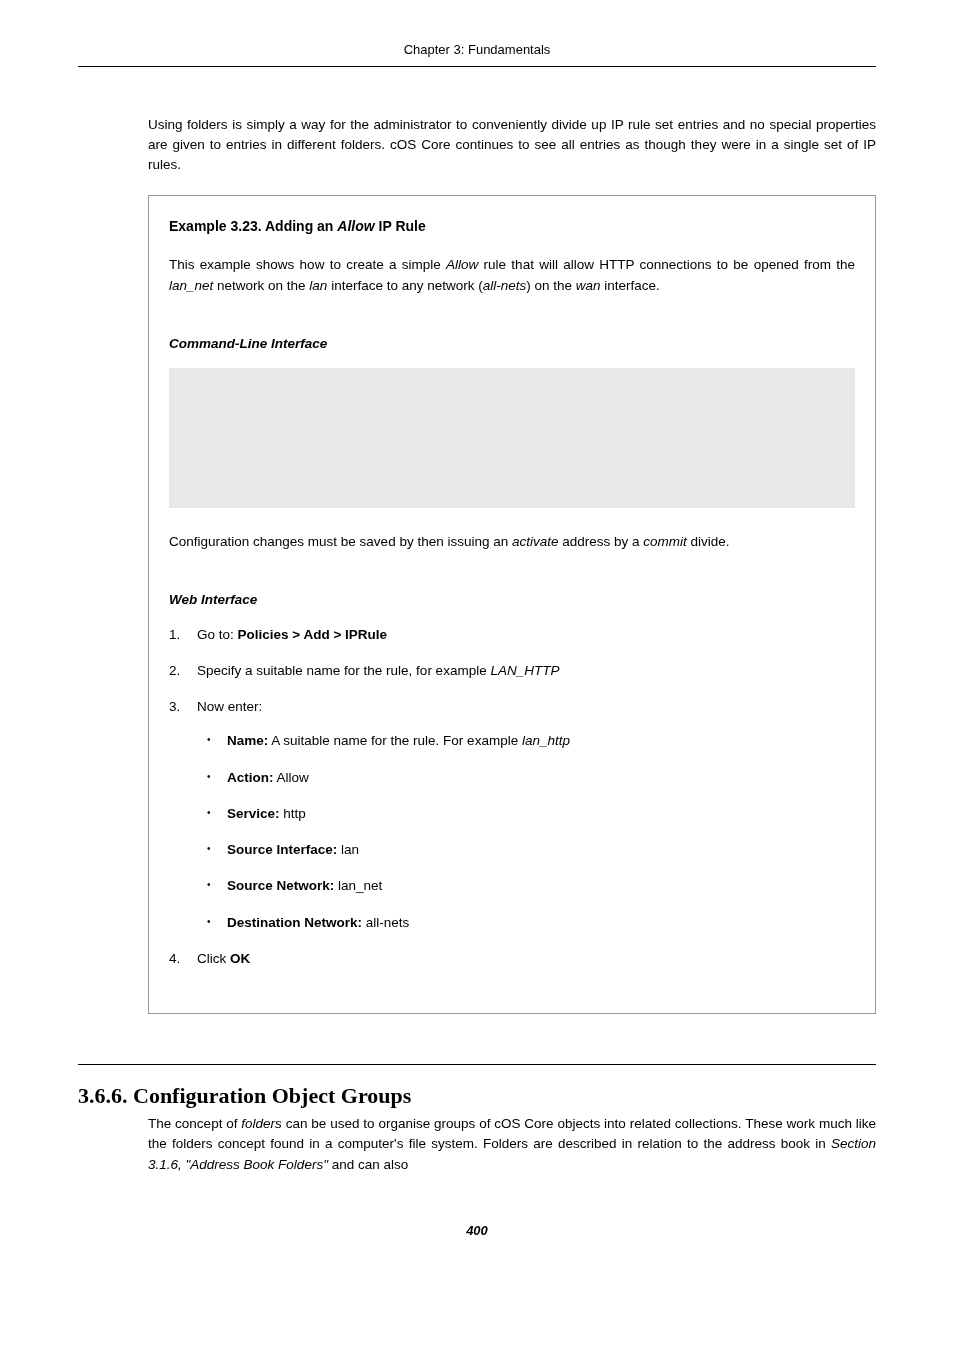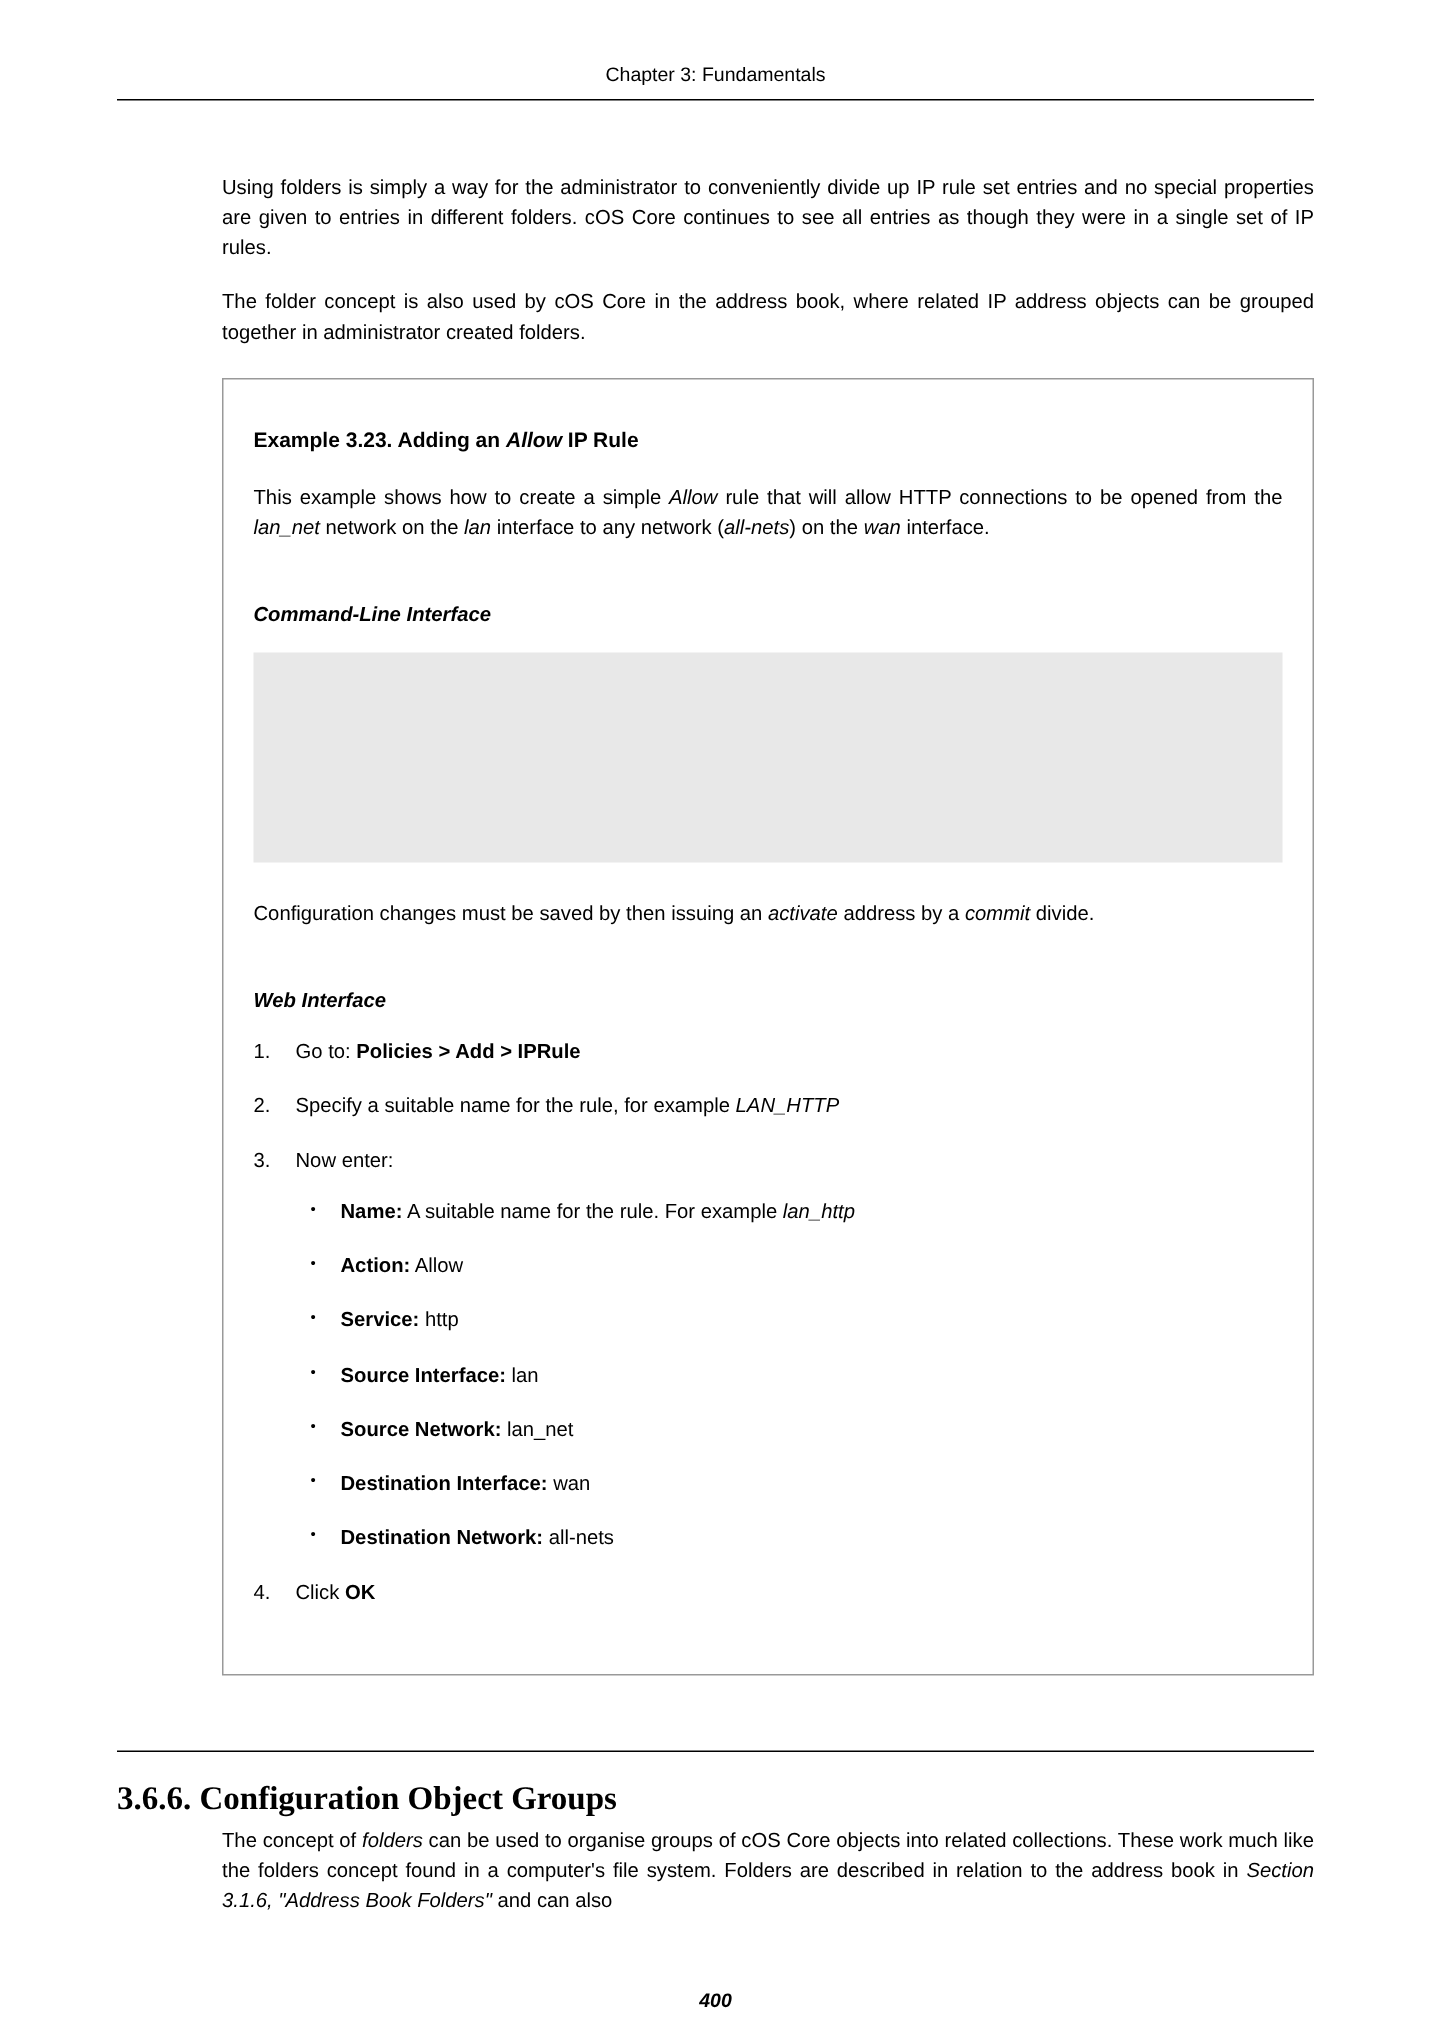--- a/index.html
+++ b/index.html
@@ -27,21 +27,21 @@
     }
     .content-indent {
       margin-left: 70px;
     }
     .para {
       text-align: justify;
       margin-bottom: 16px;
     }
     .example-box {
       border: 1px solid #999;
-      padding: 30px 20px 28px 20px;
+      padding: 20px 20px 28px 20px;
       margin-top: 20px;
       margin-bottom: 50px;
       margin-left: 70px;
     }
     .example-title {
       font-weight: bold;
       font-size: 14px;
       margin-bottom: 18px;
     }
     .example-para {
@@ -120,21 +120,20 @@
     }
   </style>
 </head>
 <body>
 
 <div class="header-right">Chapter 3: Fundamentals</div>
 <div class="header-line"></div>
 
 <div class="content-indent">
   <p class="para">Using folders is simply a way for the administrator to conveniently divide up IP rule set entries and no special properties are given to entries in different folders. cOS Core continues to see all entries as though they were in a single set of IP rules.</p>
-  <p class="para">The folder concept is also used by cOS Core in the address book, where related IP address objects can be grouped together in administrator created folders.</p>
 </div>
 
 <div class="example-box">
   <div class="example-title">
     <span>Example 3.23. Adding an </span><span class="bolditalic">Allow</span><span> IP Rule</span>
   </div>
 
   <p class="example-para">
     <span>This example shows how to create a simple </span><span class="italic">Allow</span><span> rule that will allow HTTP connections to be opened from the </span><span class="italic">lan_net</span><span> network on the </span><span class="italic">lan</span><span> interface to any network (</span><span class="italic">all-nets</span><span>) on the </span><span class="italic">wan</span><span> interface.</span>
   </p>
@@ -169,23 +168,20 @@
           <span class="bold">Action:</span><span> Allow</span>
         </li>
         <li>
           <span class="bold">Service:</span><span> http</span>
         </li>
         <li>
           <span class="bold">Source Interface:</span><span> lan</span>
         </li>
         <li>
           <span class="bold">Source Network:</span><span> lan_net</span>
-        </li>
-        <li>
-          <span class="bold">Destination Interface:</span><span> wan</span>
         </li>
         <li>
           <span class="bold">Destination Network:</span><span> all-nets</span>
         </li>
       </ul>
     </li>
     <li>
       <span class="ol-num">4.</span>
       <span>Click </span><span class="bold">OK</span>
     </li>

